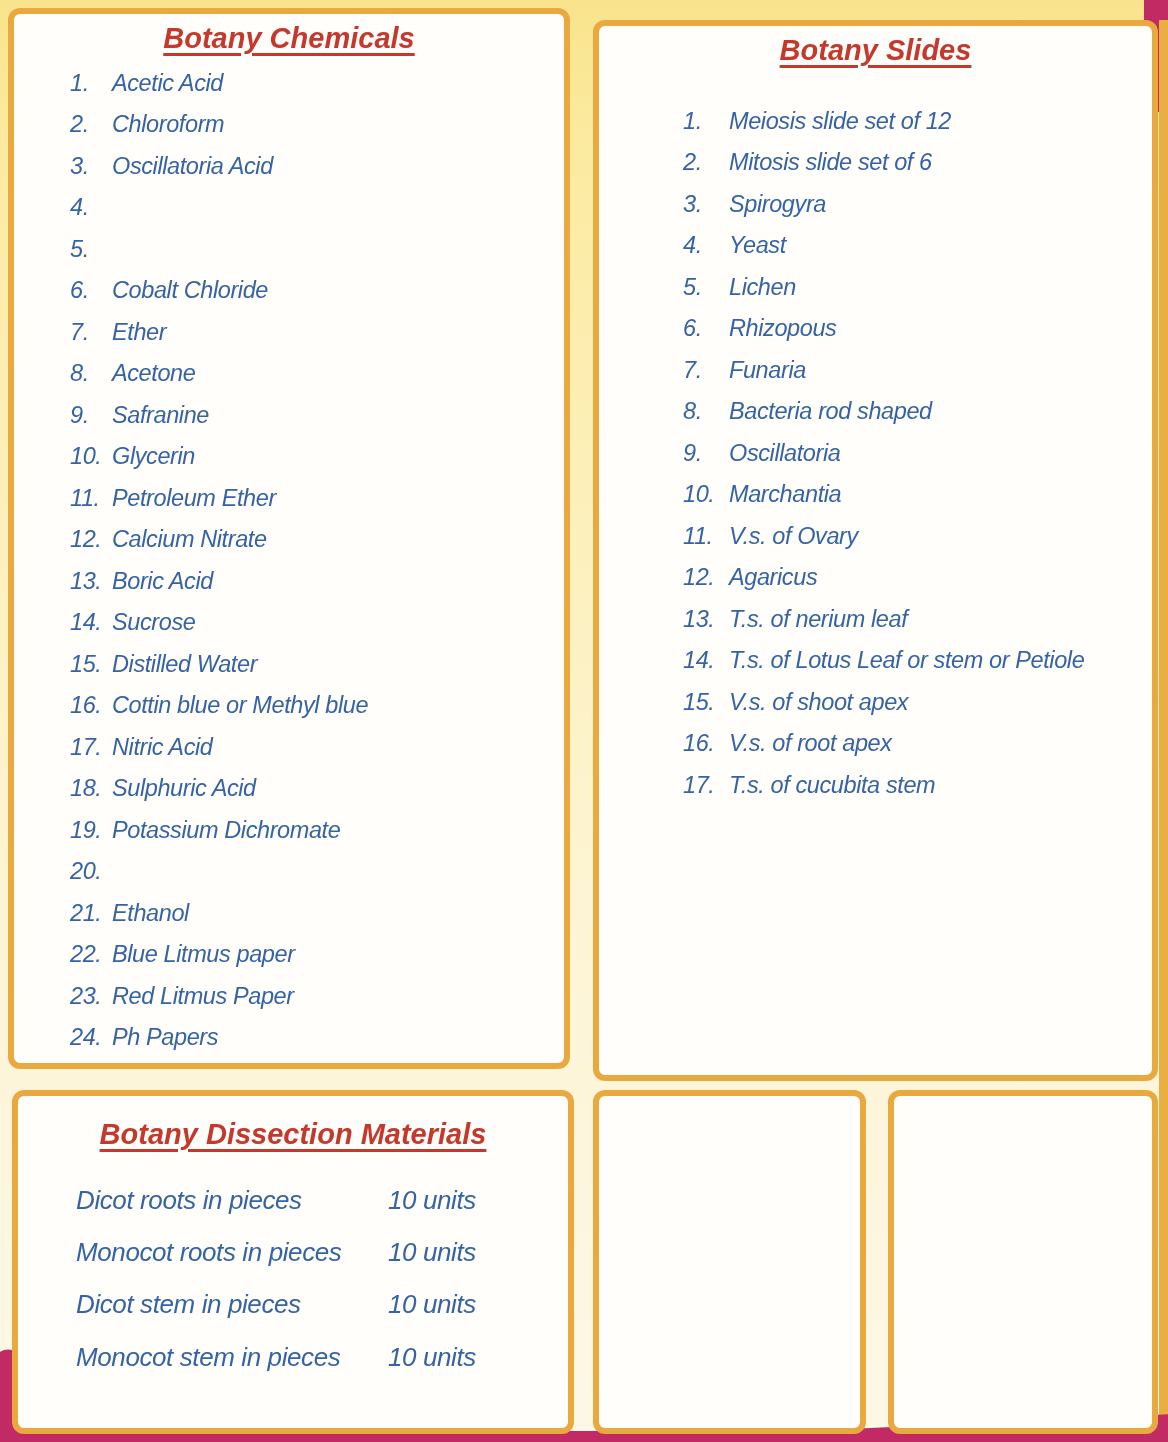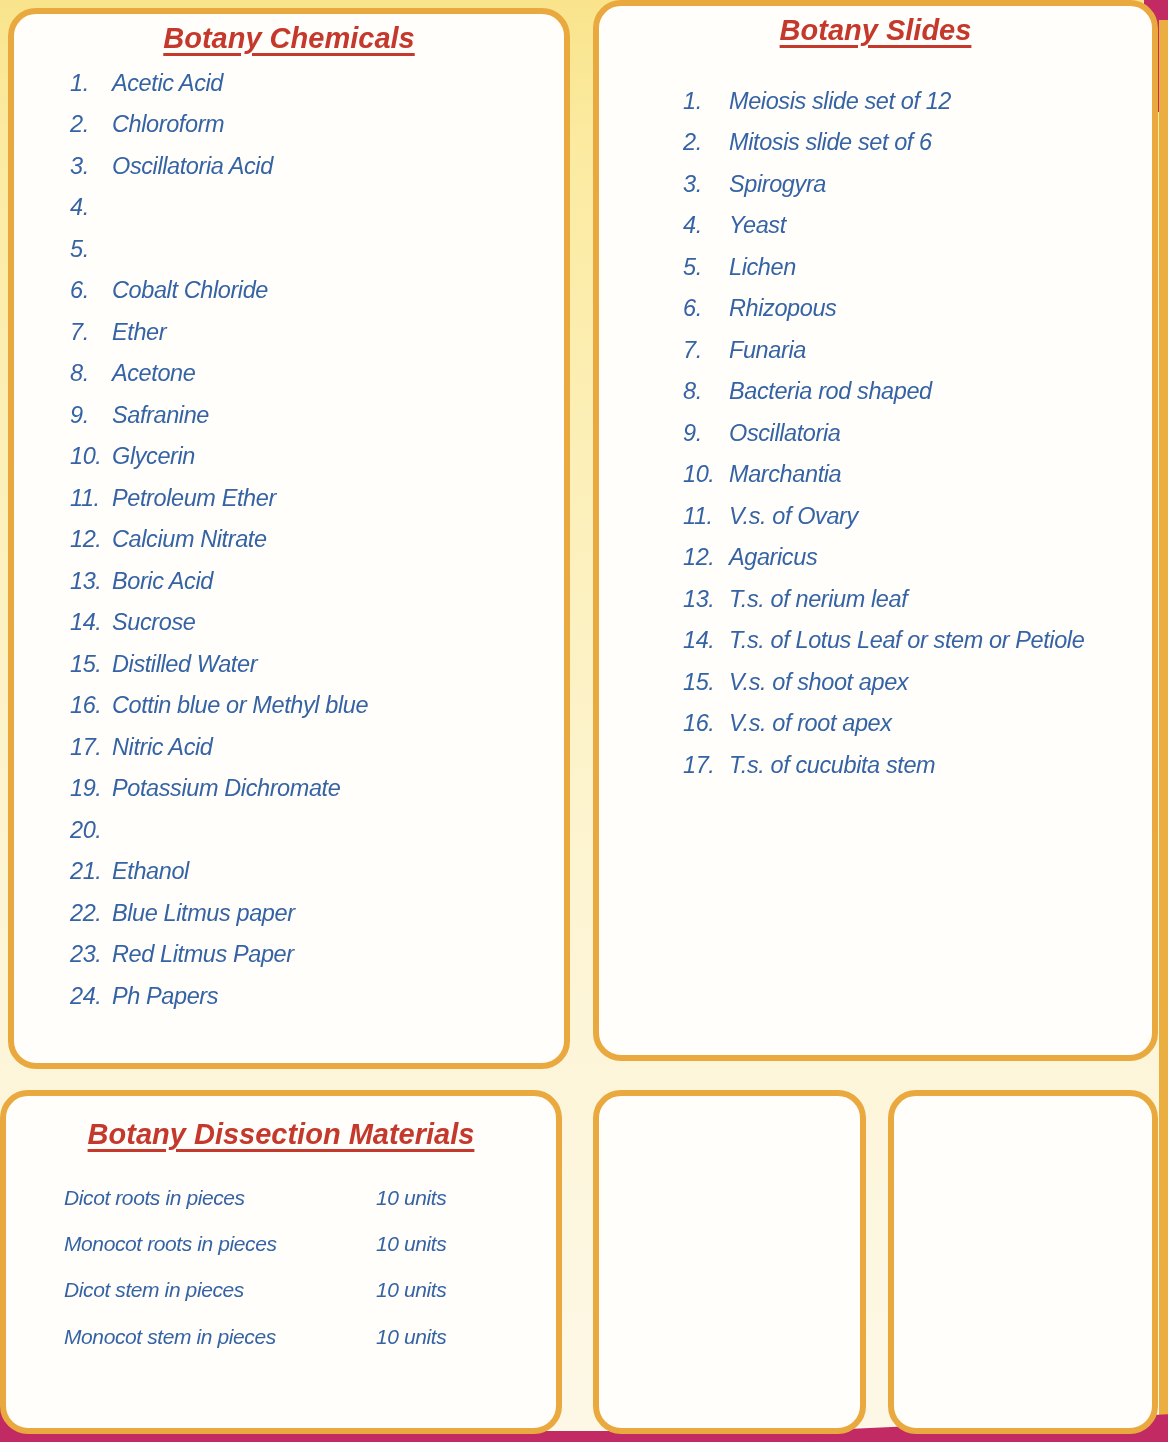--- a/index.html
+++ b/index.html
@@ -19,25 +19,25 @@
     transform:rotate(-2.6deg);border-top-left-radius:22px;}
   .bottom-stripes{left:0;bottom:0;width:540px;height:66px;
     background:repeating-linear-gradient(55deg,#C22A63 0 30px,rgba(194,42,99,0) 30px 45px);
     clip-path:polygon(0 0,7% 20%,100% 100%,0 100%);}
   .corner-blob{left:-16px;bottom:-8px;width:44px;height:100px;background:#C22A63;
     border-radius:16px;transform:rotate(14deg);}
 
   
   .panel{
     position:absolute;z-index:1;box-sizing:border-box;
-    background:#FFFEFB;border:6px solid #E9A93E;border-radius:28px;
+    background:#FFFEFB;border:6px solid #E9A93E;border-radius:12px;
   }
   .panel-chemicals{left:8px;top:8px;width:562px;height:1061px;}
-  .panel-slides{left:593px;top:0;width:565px;height:1061px;}
-  .panel-dissection{left:0;top:1090px;width:562px;height:344px;}
+  .panel-slides{left:593px;top:20px;width:565px;height:1061px;}
+  .panel-dissection{left:12px;top:1090px;width:562px;height:344px;}
   .panel-empty-mid{left:593px;top:1090px;width:273px;height:344px;}
   .panel-empty-right{left:888px;top:1090px;width:270px;height:344px;}
 
   .panel-title{
     margin-top:8px;text-align:center;
     font-size:29px;font-weight:bold;font-style:italic;
     color:#C4392C;
     text-decoration:underline;text-decoration-thickness:2.5px;text-underline-offset:5px;
   }
   .panel-dissection .panel-title{margin-top:22px;}
@@ -49,21 +49,21 @@
     color:#3563A4;line-height:1.2;margin-bottom:13.3px;white-space:nowrap;
   }
   .chemicals-list{margin:14px 0 0 0;padding-left:56px;}
   .slides-list{margin:40px 0 0 0;padding-left:84px;}
   .chemicals-list .num{flex:0 0 42px;}
   .slides-list .num{flex:0 0 46px;}
 
   .diss-rows{margin:34px 0 0 0;padding-left:58px;}
   .diss-row{
     display:flex;align-items:center;
-    font-style:italic;font-size:21px;letter-spacing:-0.4px;
+    font-style:italic;font-size:26px;letter-spacing:-0.4px;
     color:#3563A4;line-height:1.2;margin-bottom:21px;white-space:nowrap;
   }
   .diss-name{flex:0 0 312px;}
 </style>
 </head>
 <body>
 
 <div class="page">
 
   <div class="decor magenta-corner"></div>
@@ -153,20 +153,24 @@
         <li>
           <span class="num">16.</span>
           <span class="txt">Cottin blue or Methyl blue</span>
         </li>
 
         <li>
           <span class="num">17.</span>
           <span class="txt">Nitric Acid</span>
         </li>
 
+        <li>
+          <span class="num">18.</span>
+          <span class="txt">Sulphuric Acid</span>
+        </li>
 
         <li>
           <span class="num">19.</span>
           <span class="txt">Potassium Dichromate</span>
         </li>
 
         <li>
           <span class="num">20.</span>
         </li>
 

